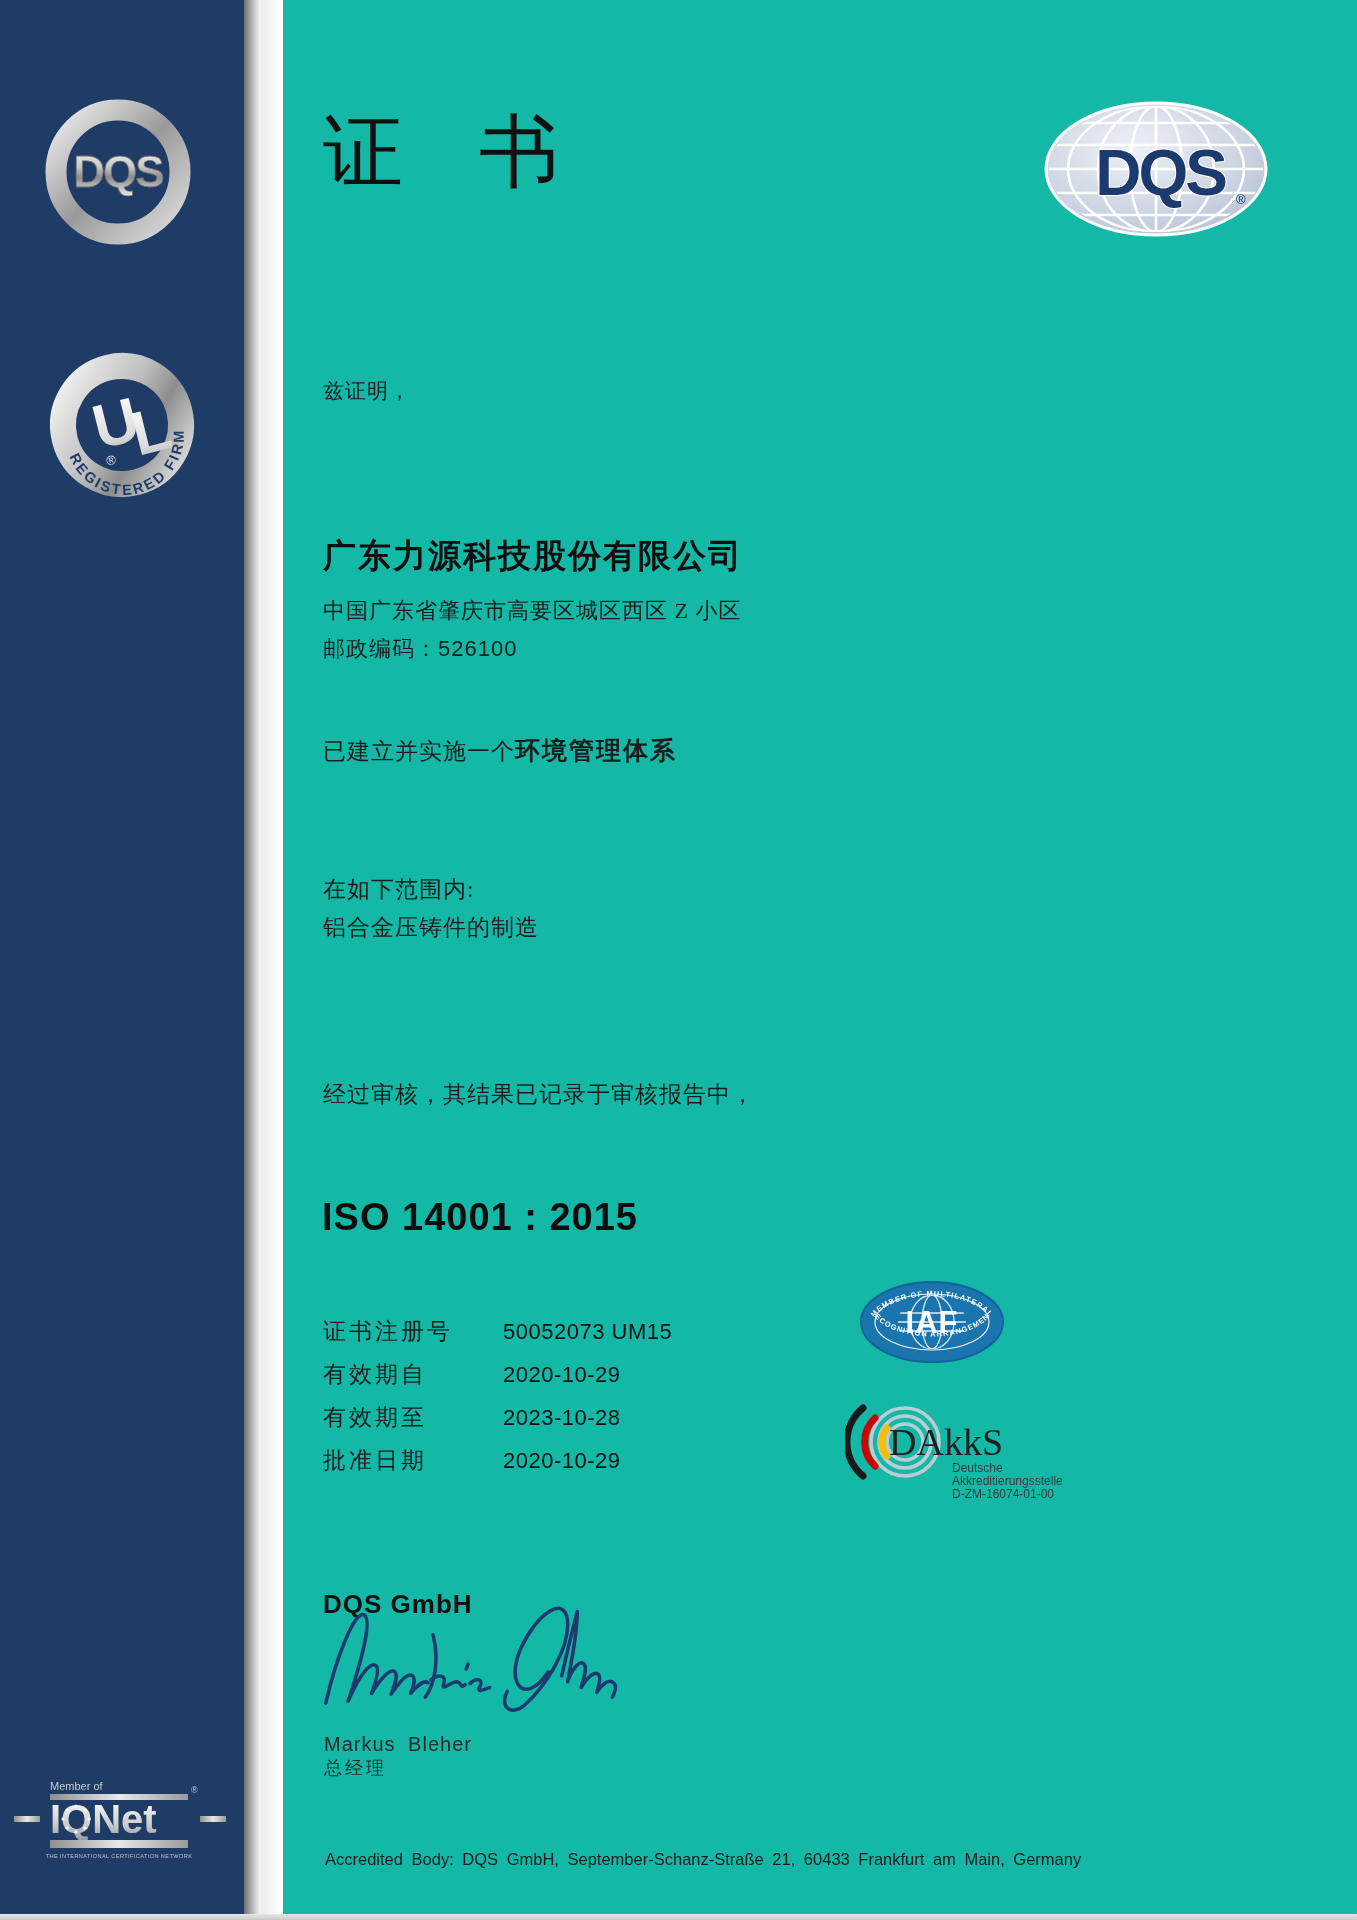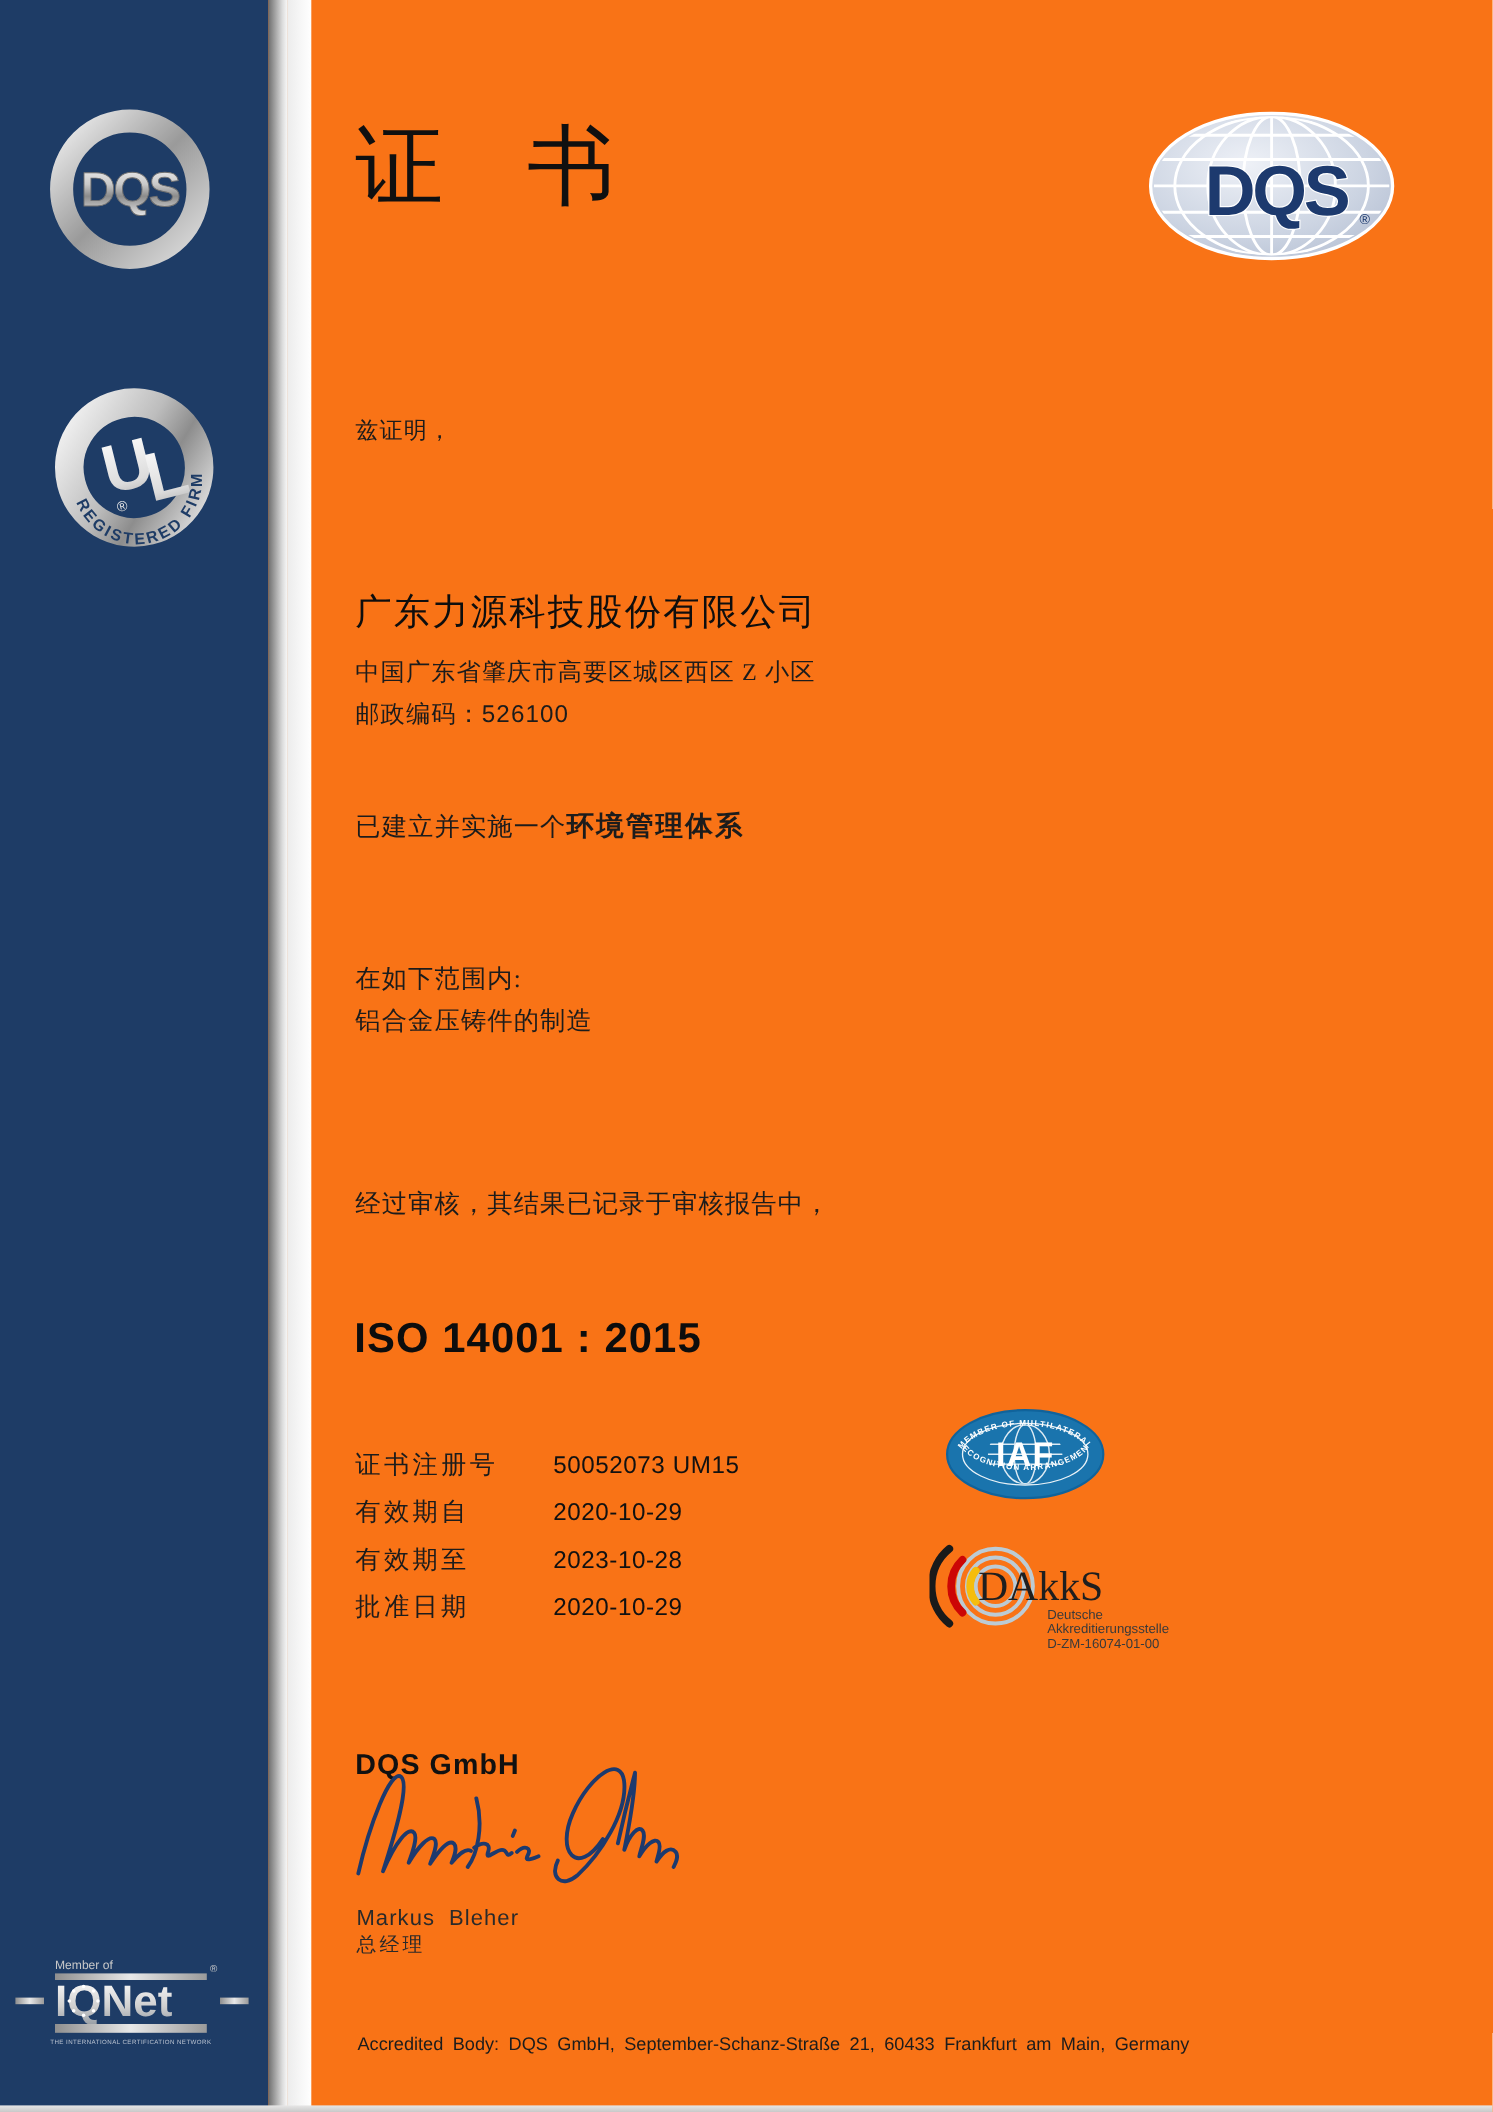--- a/index.html
+++ b/index.html
@@ -1,34 +1,34 @@
 <!DOCTYPE html>
 <html><head>
 <meta charset="utf-8">
 <style>
   html,body{margin:0;padding:0;background:#ffffff;}
-  .page{position:relative;width:1357px;height:1920px;background:#f97316;overflow:hidden;
+  .page{position:relative;width:1357px;height:1920px;background:#14b8a6;overflow:hidden;
         font-family:"Liberation Serif","DejaVu Serif",serif;color:#1c1c1c;}
   .abs{position:absolute;}
   .sans{font-family:"Liberation Sans","DejaVu Sans",sans-serif;}
 
   
   .sidebar{left:0;top:0;width:244px;height:1920px;background:#1e3c66;}
   .edge-strip{left:244px;top:0;width:17px;height:1920px;
      background:linear-gradient(90deg,#6f6f6f 0%,#a9a9a9 40%,#dcdcdc 75%,#f6f6f6 100%);}
   .edge-fade{left:261px;top:0;width:22px;height:1920px;
      background:linear-gradient(90deg,#ececec 0%,#ffffff 100%);}
   .bottom-edge{left:0;top:1914px;width:1357px;height:6px;
      background:linear-gradient(180deg,#e6e6e6 0%,#c9c9c9 100%);}
 
   .cert-title{left:323px;top:112px;margin:0;font-size:80px;font-weight:400;color:#101010;
      letter-spacing:76px;line-height:1;white-space:nowrap;}
 
   .certify{left:323px;top:356px;font-size:21px;letter-spacing:1px;}
-  .company-name{left:323px;top:501px;font-size:33px;font-weight:400;letter-spacing:2px;color:#0e0e0e;}
+  .company-name{left:323px;top:501px;font-size:33px;font-weight:700;letter-spacing:2px;color:#0e0e0e;}
   .addr1{left:323px;top:574px;font-size:22px;letter-spacing:1px;}
   .addr2{left:323px;top:612px;font-size:22px;letter-spacing:1px;}
   .addr2 .code{font-family:"Liberation Sans","DejaVu Sans",sans-serif;font-size:22px;}
 
   .ems-line{left:323px;top:711px;font-size:23px;letter-spacing:1px;}
   .ems-line .ems-bold{font-family:"Liberation Sans","DejaVu Sans",sans-serif;
      font-weight:700;font-size:25px;letter-spacing:2px;}
 
   .scope-intro{left:323px;top:851px;font-size:23px;letter-spacing:1px;}
   .scope-text{left:323px;top:889px;font-size:23px;letter-spacing:1px;}

